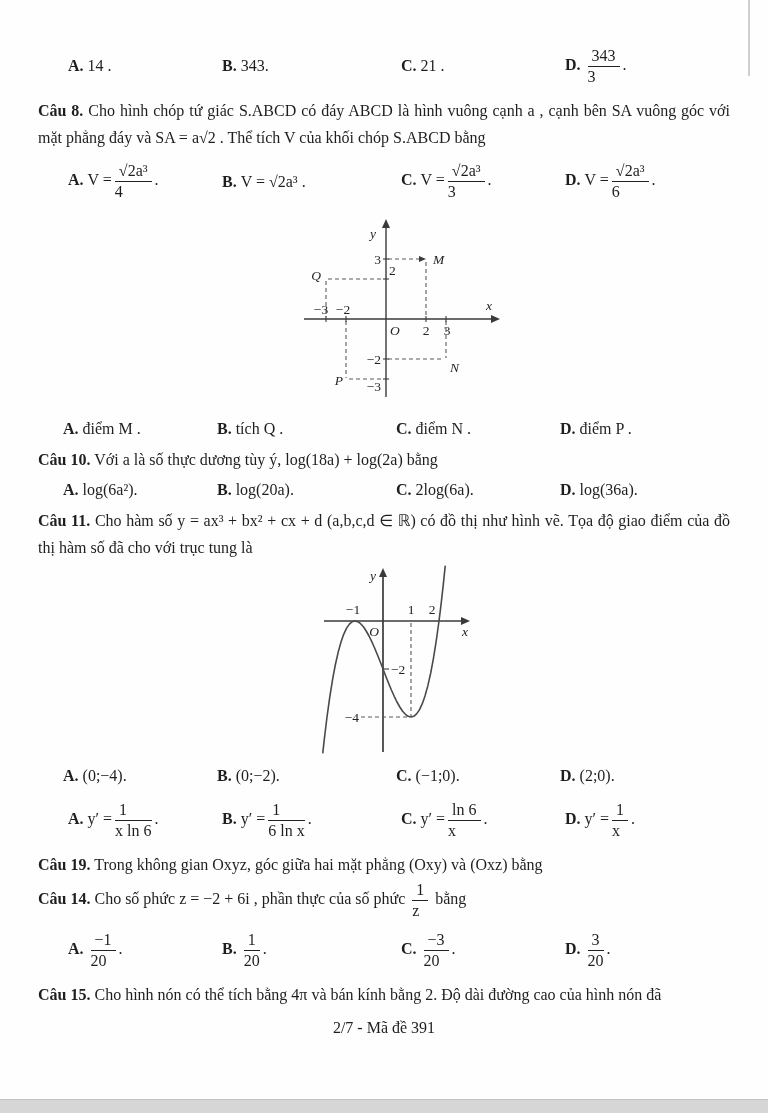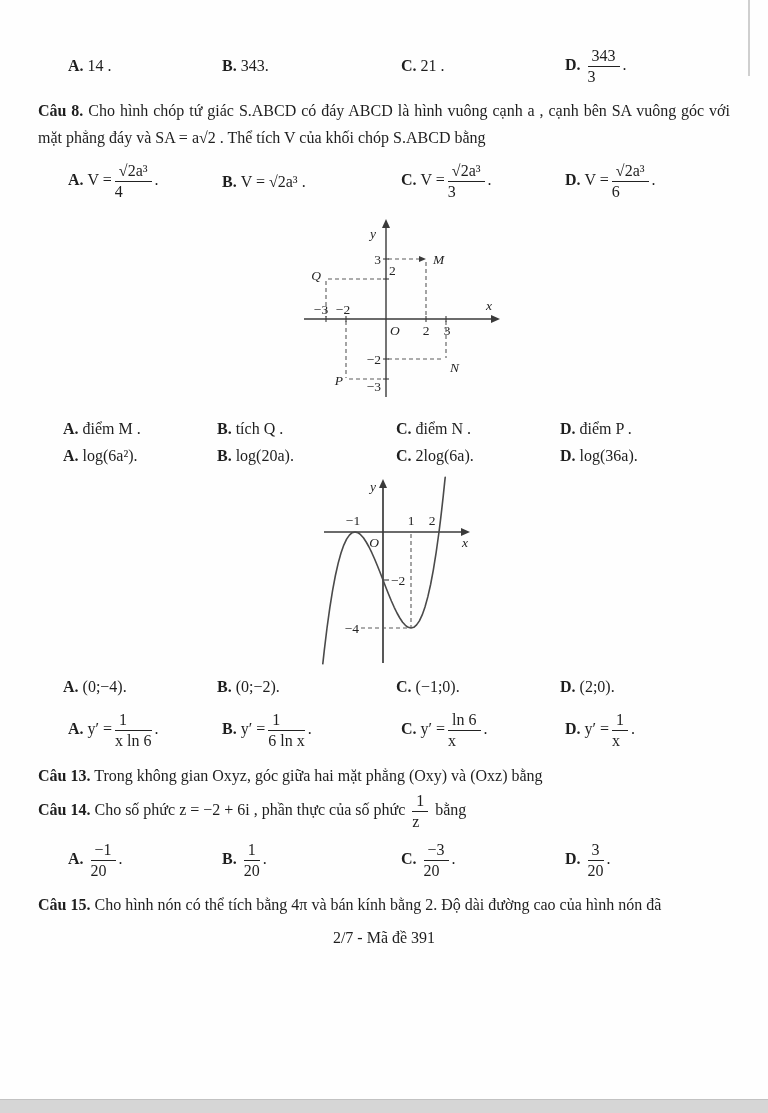--- a/index.html
+++ b/index.html
@@ -104,27 +104,29 @@
     </svg>
   </div>
 
   <div class="opts">
     <span class="opt"><b class="ok">A.</b><span>điểm M .</span></span>
     <span class="opt"><b class="ok">B.</b><span>tích Q .</span></span>
     <span class="opt"><b class="ok">C.</b><span>điểm N .</span></span>
     <span class="opt"><b class="ok">D.</b><span>điểm P .</span></span>
   </div>
 
+  <div class="qtext"><b class="qlabel">Câu 10.</b> <span>Với a là số thực dương tùy ý, log(18a) + log(2a) bằng</span></div>
   <div class="opts">
     <span class="opt"><b class="ok">A.</b><span>log(6a²).</span></span>
     <span class="opt"><b class="ok">B.</b><span>log(20a).</span></span>
     <span class="opt"><b class="ok">C.</b><span>2log(6a).</span></span>
     <span class="opt"><b class="ok">D.</b><span>log(36a).</span></span>
   </div>
 
+  <div class="qtext"><b class="qlabel">Câu 11.</b> <span>Cho hàm số y = ax³ + bx² + cx + d (a,b,c,d ∈ ℝ) có đồ thị như hình vẽ. Tọa độ giao điểm của đồ thị hàm số đã cho với trục tung là</span></div>
 
   <div class="graph-wrap g2">
     <svg width="158" height="193" viewBox="0 0 158 193">
 
       <line class="axis2" x1="8" y1="58" x2="146" y2="58"></line>
       <polygon class="ah" points="145,54 154,58 145,62"></polygon>
       <line class="axis2" x1="67" y1="189" x2="67" y2="13"></line>
       <polygon class="ah" points="63,14 67,5 71,14"></polygon>
 
       <line class="dash" x1="95" y1="60" x2="95" y2="153"></line>
@@ -151,21 +153,21 @@
     <span class="opt"><b class="ok">D.</b><span>(2;0).</span></span>
   </div>
 
   <div class="opts tall">
     <span class="opt"><b class="ok">A.</b><span>y′ =</span><span class="frac"><span class="fnum">1</span><span class="fden">x ln 6</span></span><span>.</span></span>
     <span class="opt"><b class="ok">B.</b><span>y′ =</span><span class="frac"><span class="fnum">1</span><span class="fden">6 ln x</span></span><span>.</span></span>
     <span class="opt"><b class="ok">C.</b><span>y′ =</span><span class="frac"><span class="fnum">ln 6</span><span class="fden">x</span></span><span>.</span></span>
     <span class="opt"><b class="ok">D.</b><span>y′ =</span><span class="frac"><span class="fnum">1</span><span class="fden">x</span></span><span>.</span></span>
   </div>
 
-  <div class="qtext"><b class="qlabel">Câu 13.</b> <span>Trong không gian Oxyz, góc giữa hai mặt phẳng (Oxy) và (Oxz) bằng</span></div>
+  <div class="qtext"><b class="qlabel">Câu 19.</b> <span>Trong không gian Oxyz, góc giữa hai mặt phẳng (Oxy) và (Oxz) bằng</span></div>
 
   <div class="qtext"><b class="qlabel">Câu 14.</b> <span>Cho số phức  z = −2 + 6i , phần thực của số phức</span> <span class="frac"><span class="fnum">1</span><span class="fden">z</span></span> <span>bằng</span></div>
   <div class="opts tall">
     <span class="opt"><b class="ok">A.</b><span class="frac"><span class="fnum">−1</span><span class="fden">20</span></span><span>.</span></span>
     <span class="opt"><b class="ok">B.</b><span class="frac"><span class="fnum">1</span><span class="fden">20</span></span><span>.</span></span>
     <span class="opt"><b class="ok">C.</b><span class="frac"><span class="fnum">−3</span><span class="fden">20</span></span><span>.</span></span>
     <span class="opt"><b class="ok">D.</b><span class="frac"><span class="fnum">3</span><span class="fden">20</span></span><span>.</span></span>
   </div>
 
   <div class="qtext"><b class="qlabel">Câu 15.</b> <span>Cho hình nón có thể tích bằng 4π và bán kính bằng 2. Độ dài đường cao của hình nón đã</span></div>

